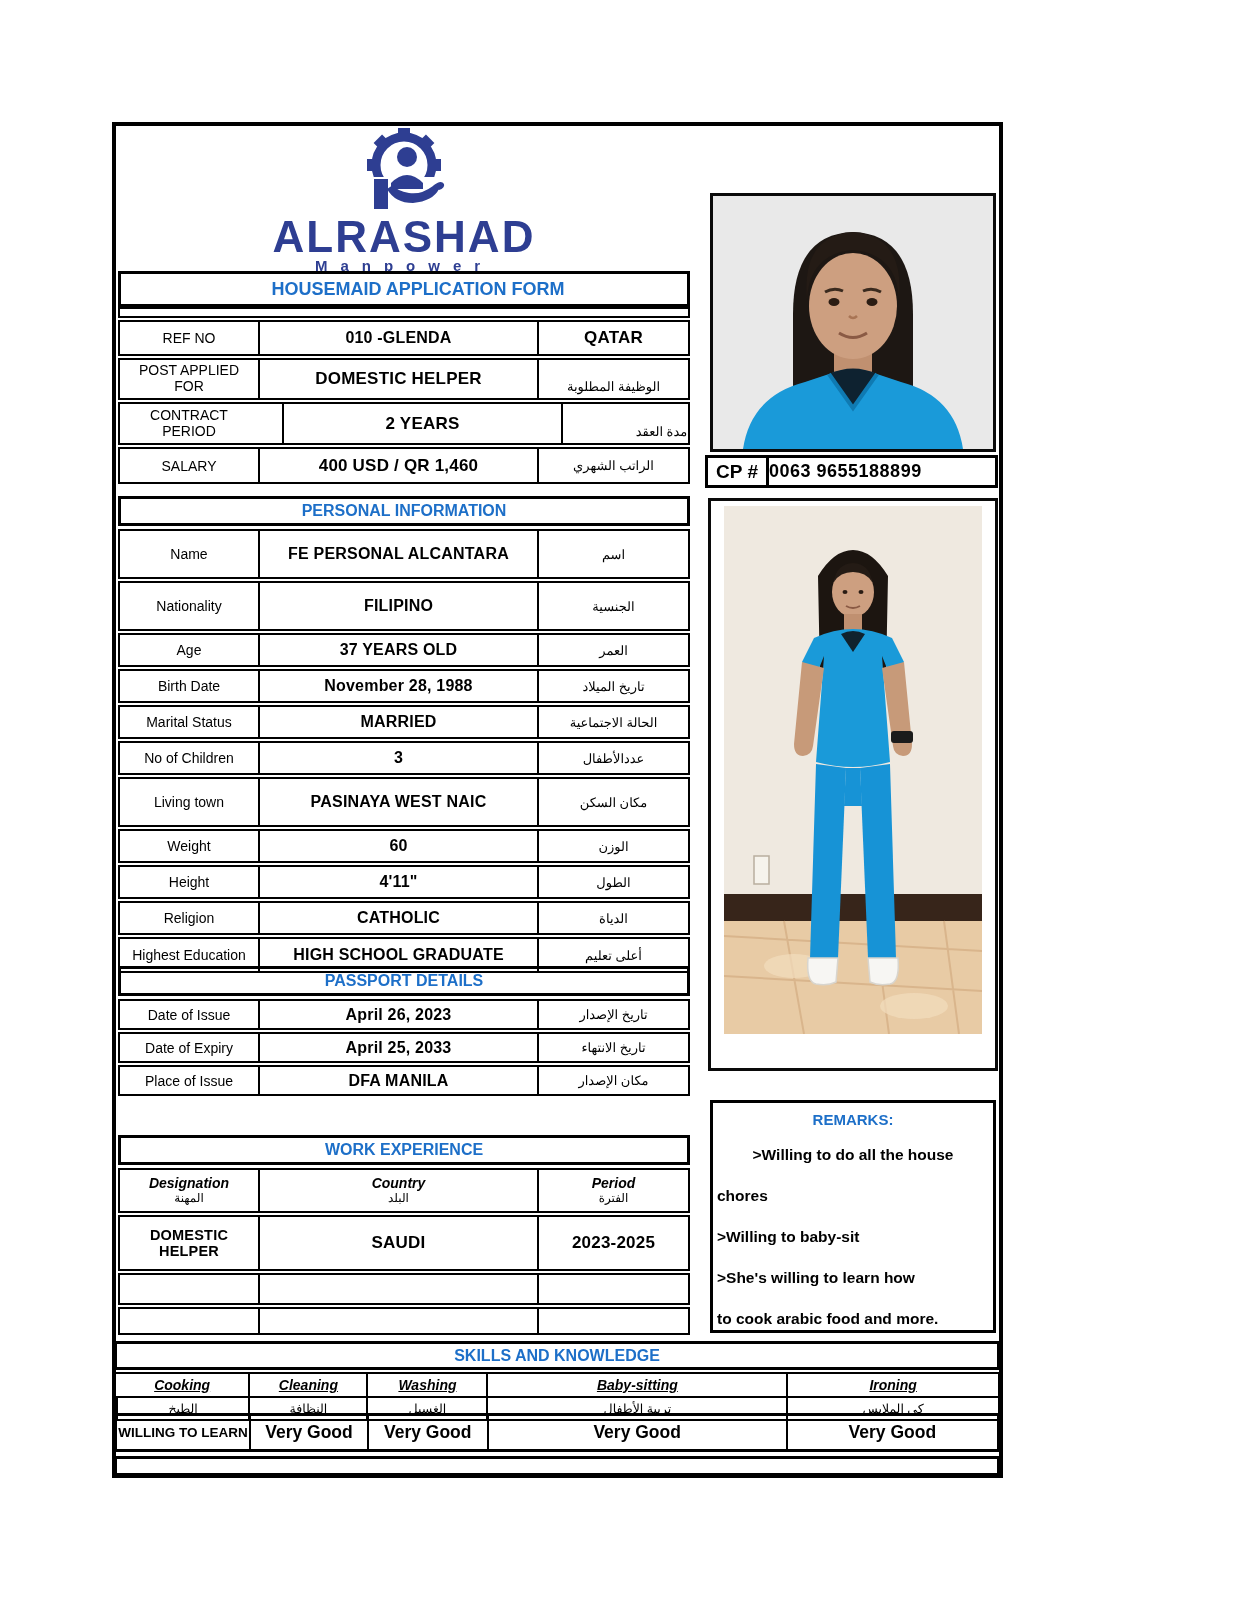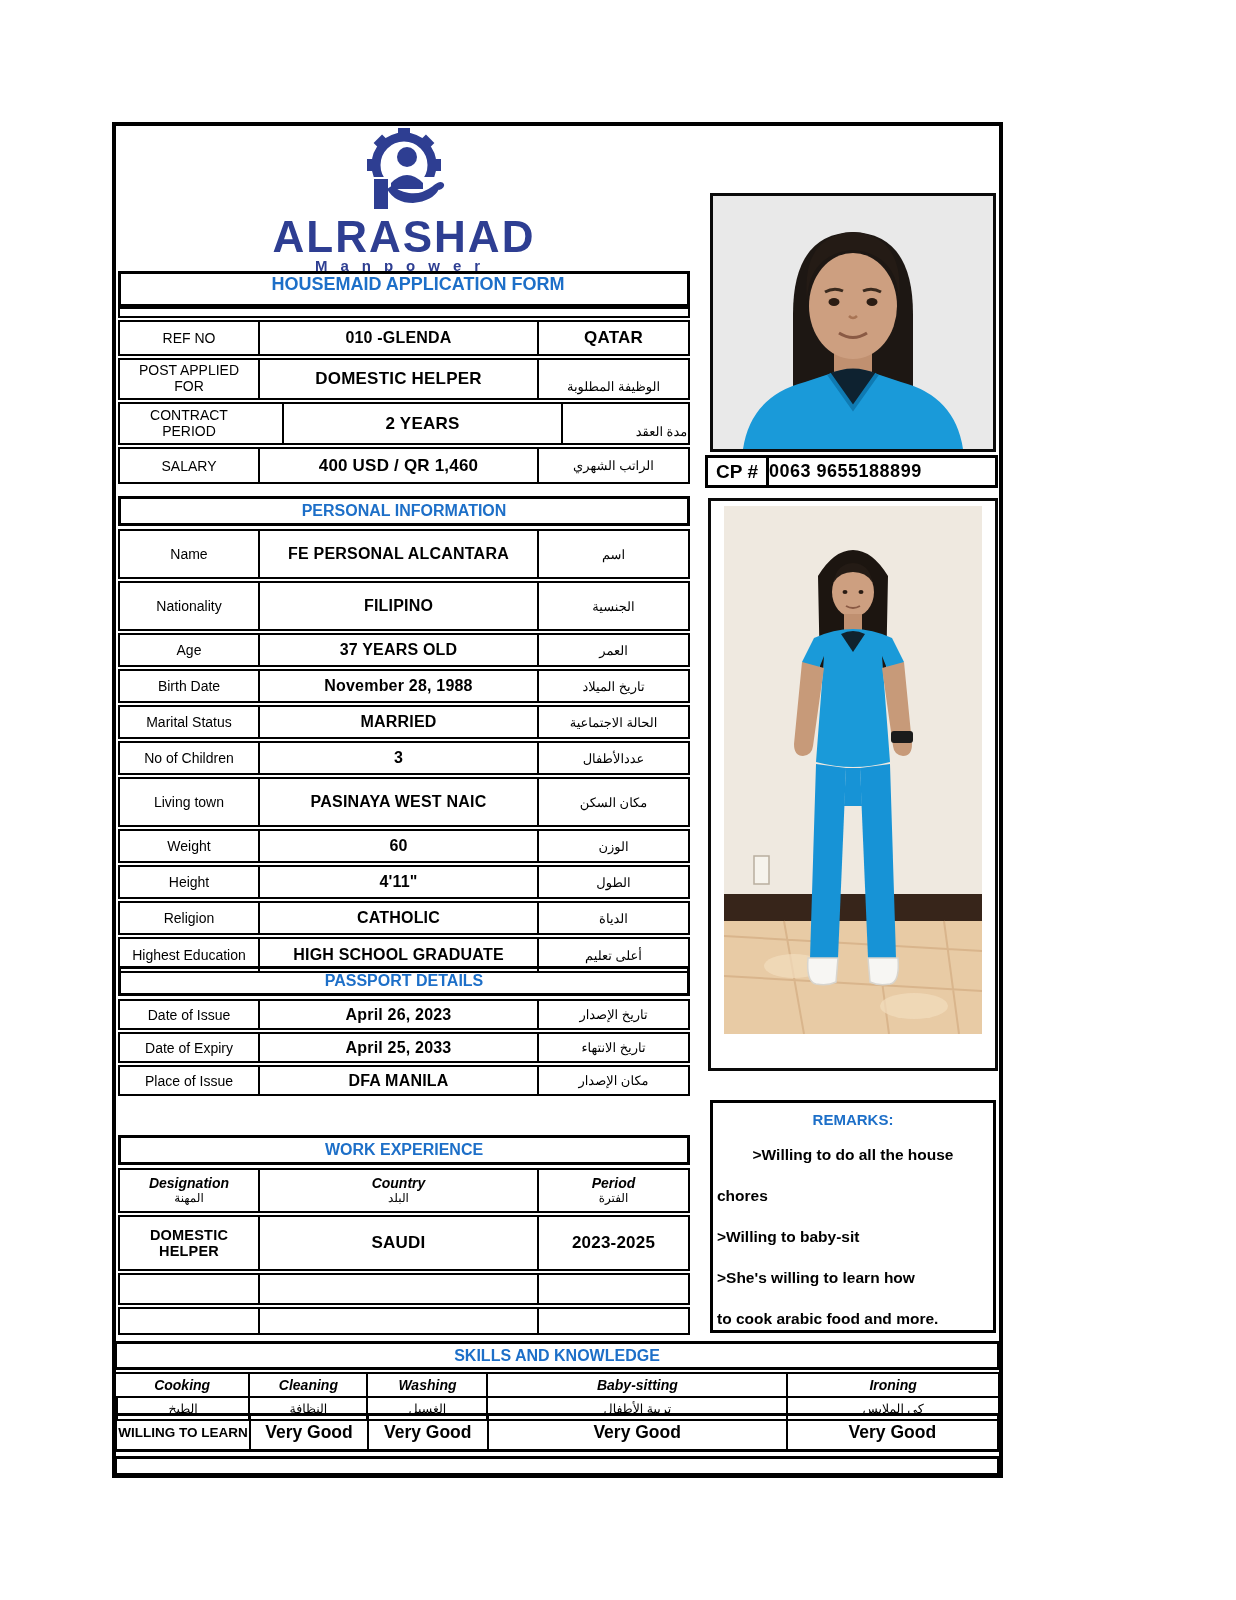--- a/index.html
+++ b/index.html
@@ -6,21 +6,21 @@
   .page{position:relative;width:1236px;height:1600px;background:#ffffff;
         font-family:"Liberation Sans",sans-serif;color:#000;overflow:hidden;}
   .abs{position:absolute;box-sizing:border-box;}
   .outer{left:112px;top:122px;width:891px;height:1356px;border:4px solid #000;}
   
   .logo{left:118px;top:127px;width:572px;height:142px;text-align:center;}
   .logo-title{font-size:44px;font-weight:bold;color:#2e3e92;letter-spacing:2px;line-height:36px;margin-top:-4px;}
   .logo-sub{font-size:15px;font-weight:bold;color:#2e3e92;letter-spacing:13px;margin-top:2px;}
   
   .bx{border:3px solid #000;}
-  .title-box{left:118px;top:271px;width:572px;height:36px;display:flex;align-items:flex-start;justify-content:center;padding-left:28px;}
+  .title-box{left:118px;top:271px;width:572px;height:36px;display:flex;align-items:center;justify-content:center;padding-left:28px;}
   .blue-hd{color:#1d6fc8;font-weight:bold;font-size:18px;}
   .thin-band{left:118px;top:307px;width:572px;height:11px;border:2px solid #000;}
   
   .tbl{left:118px;width:572px;}
   .row{display:grid;grid-template-columns:138px 281px 149px;border:2px solid #000;
        box-sizing:border-box;margin-top:2px;width:572px;}
   .row:first-child{margin-top:0;}
   .c{display:flex;align-items:center;justify-content:center;text-align:center;padding:1px 3px;box-sizing:border-box;}
   .c.mid{border-left:2px solid #000;border-right:2px solid #000;}
   .lab{font-size:14px;}
@@ -40,21 +40,21 @@
   .photo2{left:708px;top:498px;width:290px;height:573px;border:3px solid #0a0a0a;background:#fff;
           padding:5px 13px 0 13px;}
   .remarks{left:710px;top:1100px;width:286px;height:233px;border:3px solid #000;padding:5px 4px 0 4px;}
   .rm-title{text-align:center;font-size:15px;height:26px;line-height:24px;}
   .rm-line{font-size:15.5px;font-weight:bold;height:41px;display:flex;align-items:center;white-space:nowrap;}
   .rm-line.center{justify-content:center;text-align:right;}
   
   .sk-hd{left:114px;top:1341px;width:886px;height:29px;}
   .sk-grid{left:114px;top:1372px;width:886px;border:2px solid #000;display:grid;
            grid-template-columns:15% 13.4% 13.6% 34% 24%;}
-  .sk-grid .cell{border-left:2px solid #000;display:flex;align-items:center;justify-content:center;text-align:left;}
+  .sk-grid .cell{border-left:2px solid #000;display:flex;align-items:center;justify-content:center;text-align:left;text-decoration:underline;}
   .sk-grid .cell:first-child{border-left:none;}
   .sk-name{height:22px;font-size:14px;font-weight:bold;font-style:italic;}
   .sk-ar{height:21px;font-size:12.5px;border-top:2px solid #000;direction:rtl;}
   .sk-vals{left:114px;top:1413px;width:886px;height:39px;border:3px solid #000;display:grid;
            grid-template-columns:15% 13.4% 13.6% 34% 24%;}
   .sk-vals .cell{border-left:2px solid #000;display:flex;align-items:center;justify-content:center;font-weight:bold;}
   .sk-vals .cell:first-child{border-left:none;font-size:13.5px;}
   .sk-vals .cell.big{font-size:17.5px;}
   .bottom-strip{left:114px;top:1456px;width:886px;height:20px;border:3px solid #000;}
 </style>

